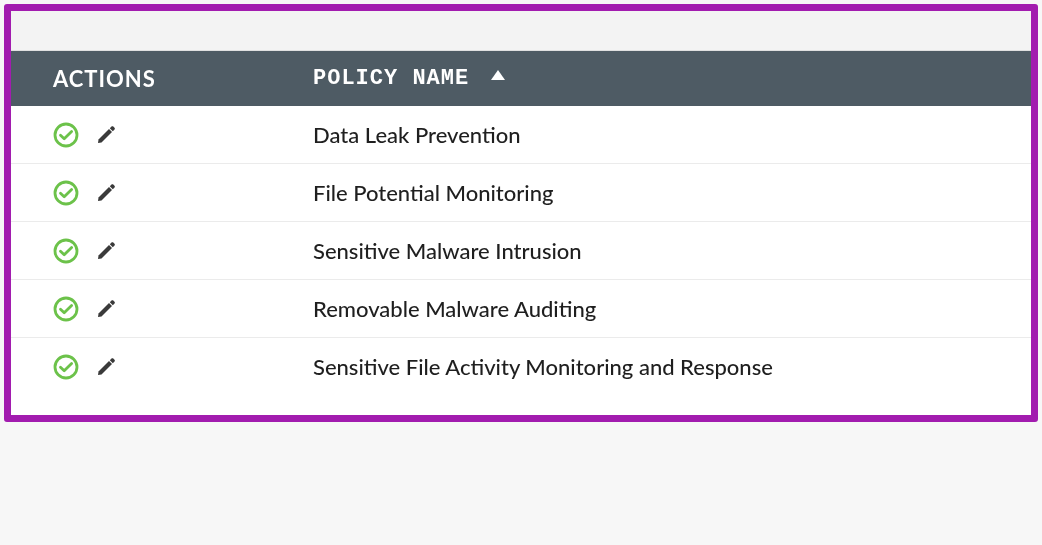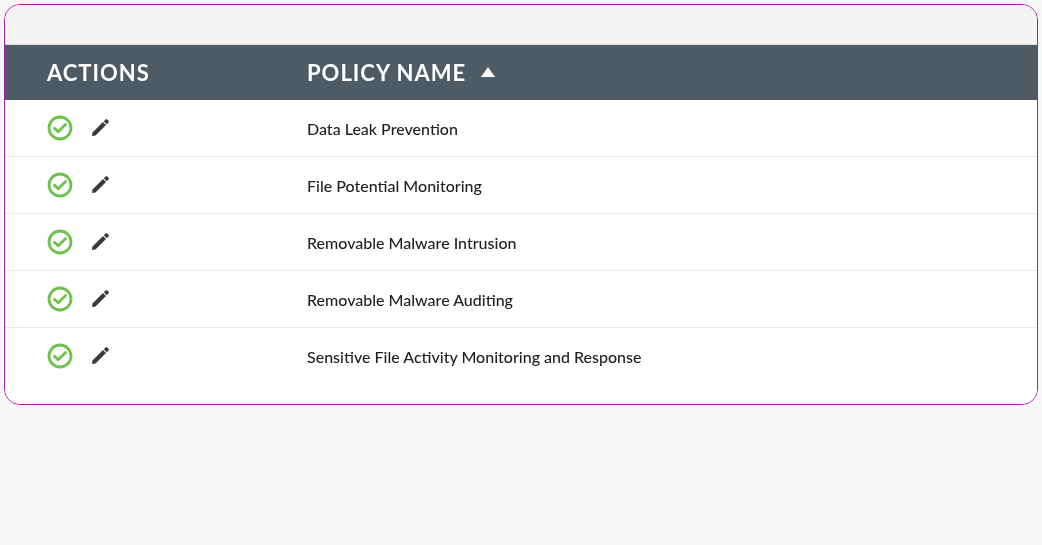--- a/index.html
+++ b/index.html
@@ -8,22 +8,22 @@
       padding: 0;
     }
     body {
       font-family: "Lato", "Segoe UI", "Helvetica Neue", Arial, sans-serif;
       background: #f7f7f7;
       padding: 4px;
       width: 1042px;
     }
     .panel {
       background: #ffffff;
-      border: 1px solid #a21caf;
-      border-radius: 16px;
+      border: 7px solid #a21caf;
+      border-radius: 3px;
       overflow: hidden;
       box-shadow: 0 0 0 1px #eaeaea inset;
     }
     .topbar {
       height: 40px;
       background: #f3f3f3;
       border-bottom: 1px solid #e0e0e0;
     }
     table.policy-table {
       width: 100%;
@@ -38,33 +38,34 @@
       letter-spacing: 1px;
       text-align: left;
       padding: 14px 10px 14px 42px;
       white-space: nowrap;
     }
     th.col-actions {
       width: 260px;
     }
     th.col-policyname {
       width: auto;
+      font-family: Liberation Mono, monospace;
     }
     .sort-indicator {
       display: inline-block;
       position: relative;
       top: -4px;
       margin-left: 8px;
     }
     .sort-indicator svg {
       display: block;
     }
     tbody td {
       padding: 15px 10px 15px 42px;
-      font-size: 16px;
+      font-size: 22px;
       color: #1f1f1f;
       background: #ffffff;
       vertical-align: middle;
       font-weight: 500;
     }
     tbody tr {
       border-bottom: 1px solid #ebebeb;
     }
     tbody tr:last-child {
       border-bottom: none;
@@ -175,21 +176,21 @@
                 </svg>
               </span>
               <span class="edit-icon">
                 <svg width="20" height="20" viewBox="0 0 20 20">
                   <path d="M2.5 14.5 L13 4 L16 7 L5.5 17.5 L2 18 Z" fill="#3a3a3a"></path>
                   <path d="M13.8 3.2 L16.8 6.2 L18.5 4.5 C19 4 19 3.2 18.5 2.7 L17.3 1.5 C16.8 1 16 1 15.5 1.5 Z" fill="#3a3a3a"></path>
                 </svg>
               </span>
             </div>
           </td>
-          <td><span>Removable Malware Intrusion</span></td>
+          <td><span>Sensitive Malware Intrusion</span></td>
         </tr>
         <tr>
           <td>
             <div class="actions-cell">
               <span class="status-icon">
                 <svg width="26" height="26" viewBox="0 0 26 26">
                   <circle cx="13" cy="13" r="11" fill="none" stroke="#6cc24a" stroke-width="2.8"></circle>
                   <path d="M7.5 13.2 L11.2 16.8 L18.6 9.4" fill="none" stroke="#6cc24a" stroke-width="2.8" stroke-linecap="round" stroke-linejoin="round"></path>
                 </svg>
               </span>

